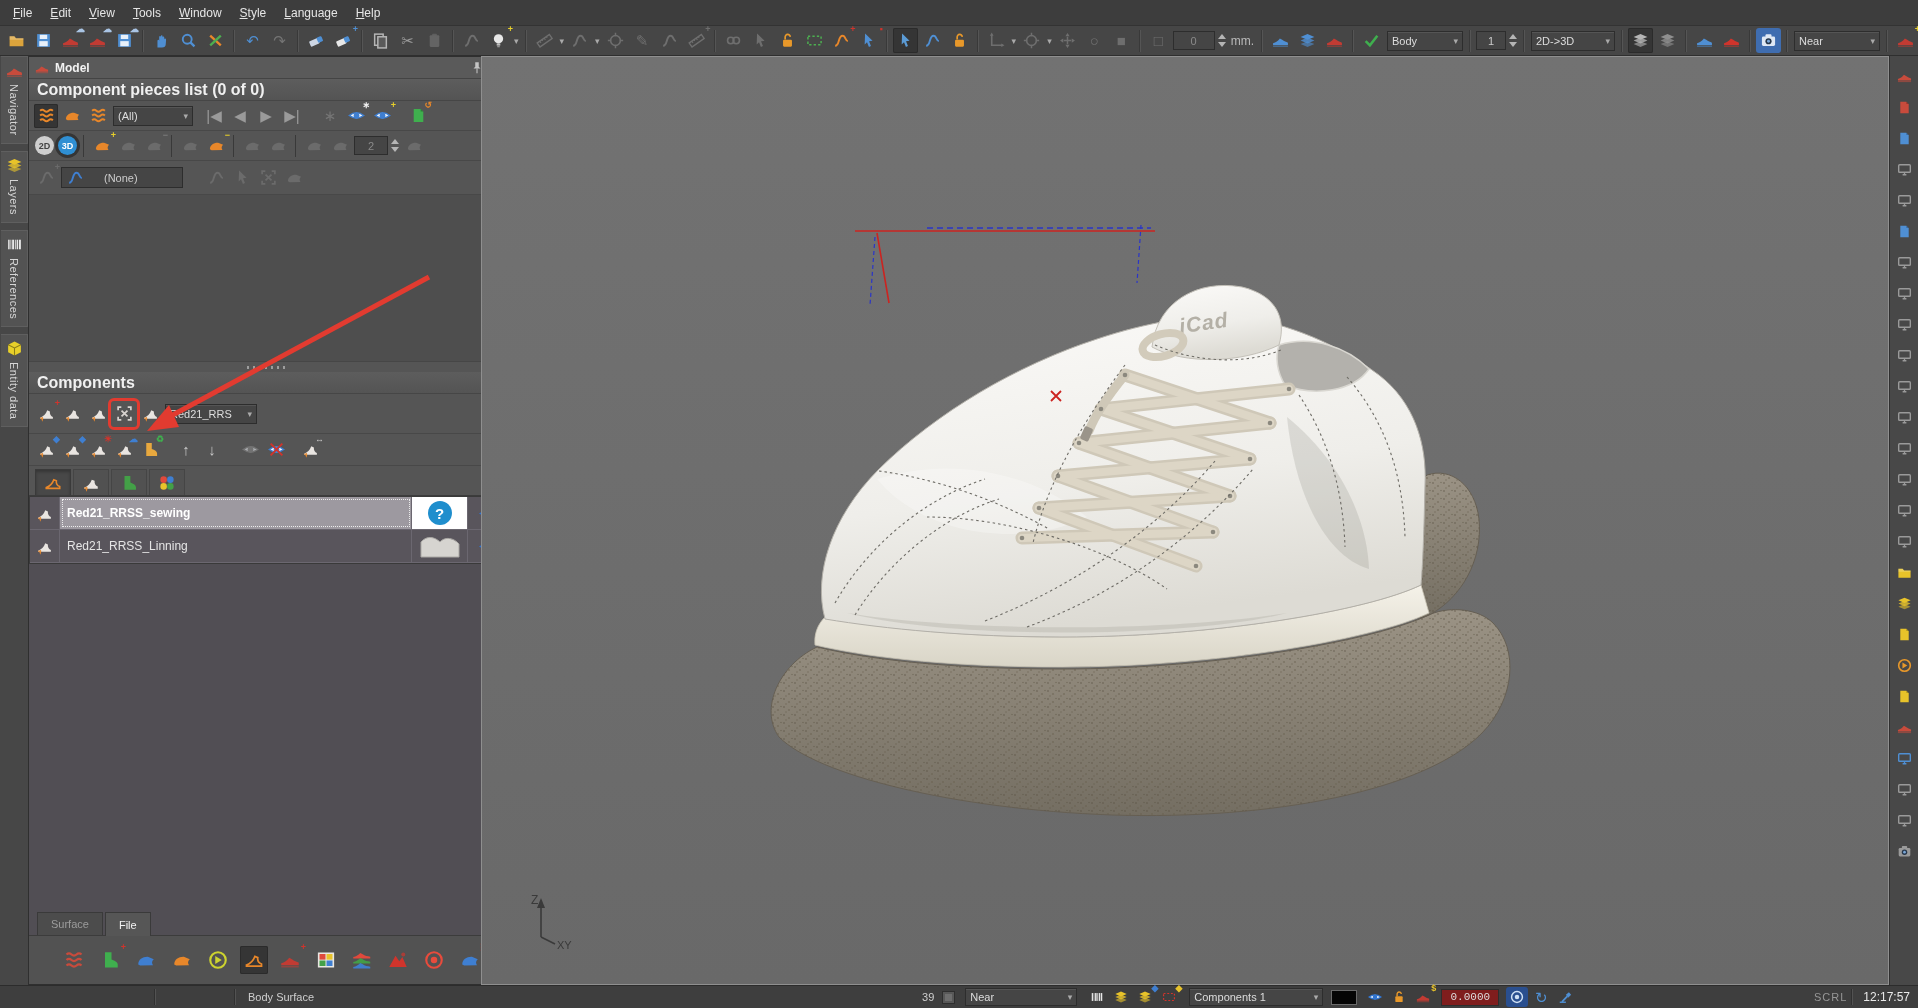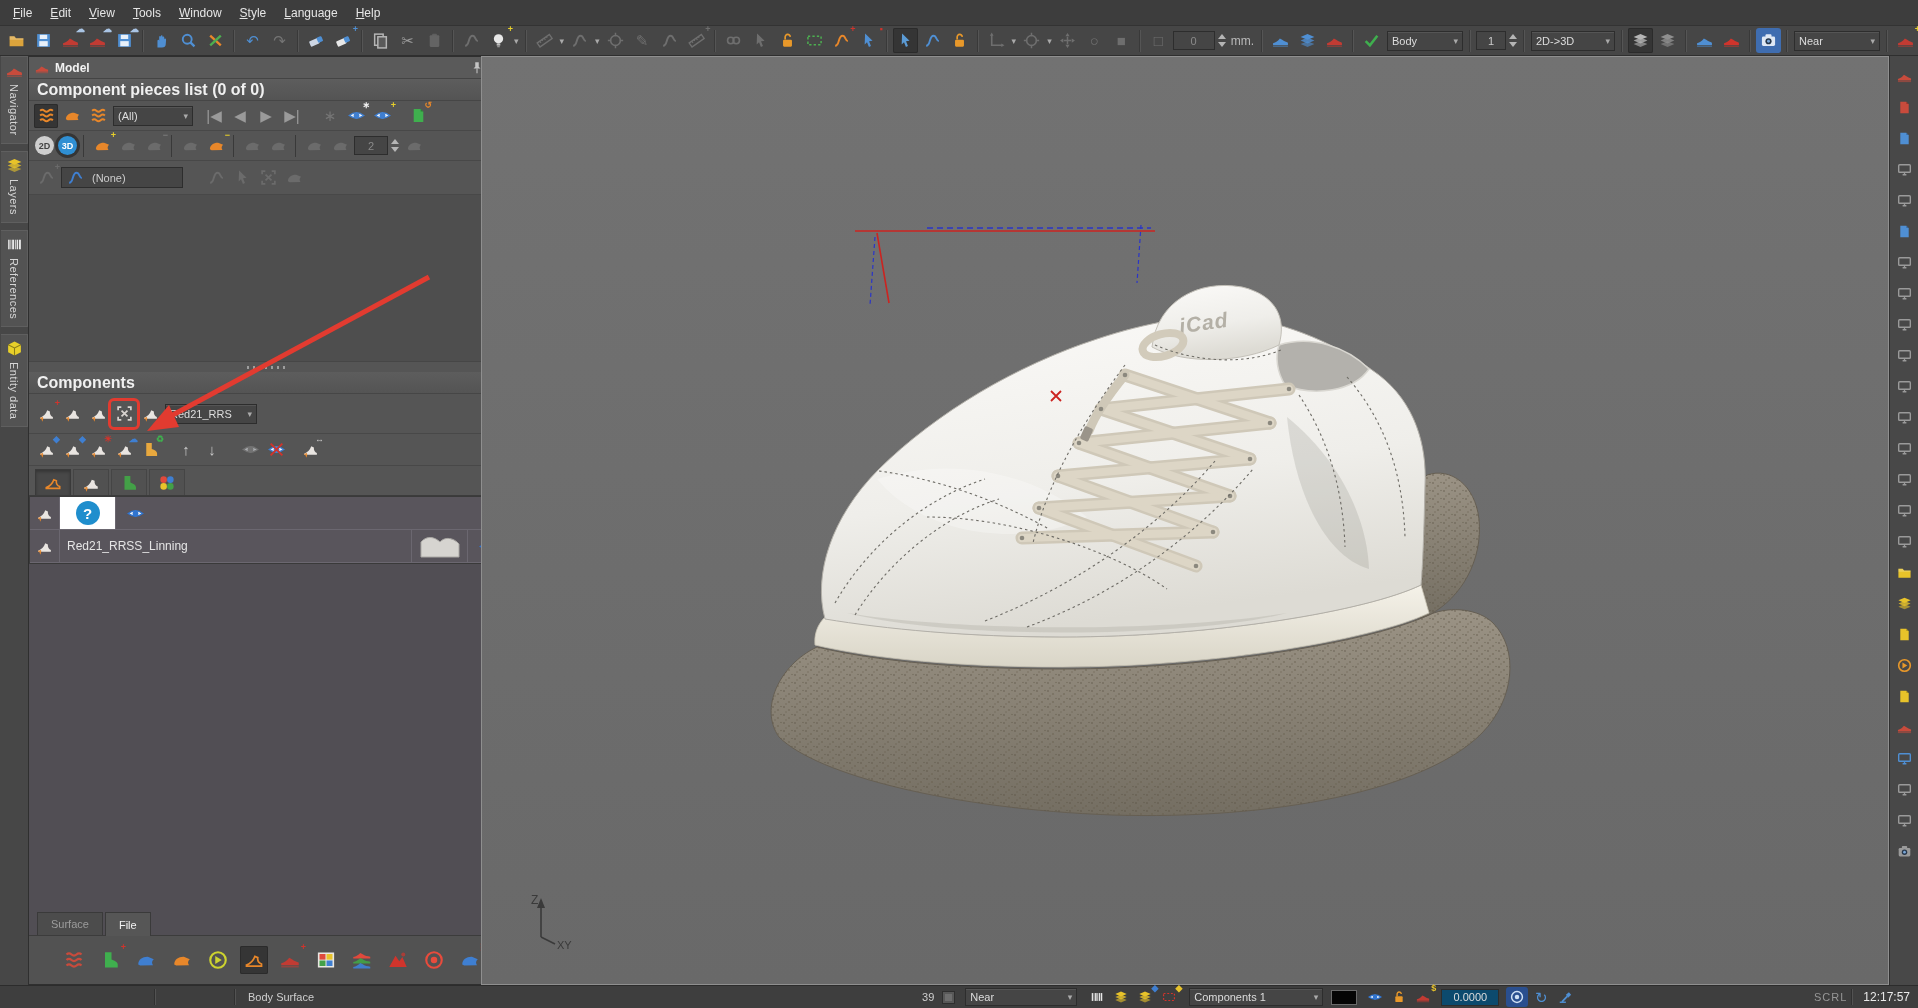--- a/index.html
+++ b/index.html
@@ -38,21 +38,21 @@
   .tb-lbl { color:#b9b9b9; font-size:12px; margin:0 3px; flex:0 0 auto; }
   .tb-caret { color:#aaa; font-size:9px; margin:0 2px; flex:0 0 auto; }
   .tb-spinner { display:flex; flex-direction:column; justify-content:center; gap:3px; margin:0 2px; flex:0 0 auto; }
   .tb-spinner i { width:0; height:0; border-left:4px solid transparent; border-right:4px solid transparent; display:block; }
   .tb-spinner i.up { border-bottom:5px solid #b5b5b5; }
   .tb-spinner i.dn { border-top:5px solid #b5b5b5; }
   .tb-badge { width:19px; height:19px; border-radius:50%; font-size:9px; font-weight:bold;
               display:flex; align-items:center; justify-content:center; margin:0 2px; flex:0 0 auto; }
   .tb-badge.pressed { box-shadow:0 0 0 3px #353535; }
   .tb-field { height:21px; background:#454545; border:1px solid #2d2d2d; display:flex; align-items:center;
-              gap:8px; padding:0 5px; color:#ccc; font-size:11px; margin:0 2px; flex:0 0 auto; }
+              gap:20px; padding:0 5px; color:#ccc; font-size:11px; margin:0 2px; flex:0 0 auto; }
   .hl-red { outline:3px solid #e23b30; outline-offset:1px; }
 
   
   #content { position:absolute; left:0; top:56px; width:1918px; height:929px; }
   #sidetabs { position:absolute; left:0; top:0; width:28px; height:929px; background:#474747; }
   .vtab { width:27px; margin:0 0 7px 1px; background:#535353; border:1px solid #5f5f5f; border-left:none;
           display:flex; flex-direction:column; align-items:center; padding:5px 0 7px 0; }
   .vtab svg { width:17px; height:17px; margin-bottom:5px; }
   .vtab span { writing-mode:vertical-rl; font-size:11px; color:#d6d6d6; letter-spacing:.5px; }
 
@@ -119,22 +119,22 @@
   
   #statusbar { position:absolute; left:0; bottom:0; width:1918px; height:23px; background:#3e3e3e;
                border-top:1px solid #2c2c2c; display:flex; align-items:center; font-size:11px; color:#cfcfcf; }
   .sb-sep { width:2px; height:16px; border-left:1px solid #303030; border-right:1px solid #525252; margin:0 4px; }
   .sb-gap8 { width:8px; } .sb-gap6 { width:6px; }
   .sb-check { width:13px; height:13px; background:#585858; border:1px solid #2e2e2e; display:flex;
               align-items:center; justify-content:center; }
   .sb-check i { width:7px; height:7px; background:#6e6e6e; display:block; }
   .combo.sb-combo { height:18px; }
   .sb-swatch { width:26px; height:15px; background:#050505; border:1px solid #6a6a6a; }
-  .sb-field { height:17px; width:58px; background:#0c4a6e; border:1px solid #2d2d2d; color:#ddd;
-              display:flex; align-items:center; justify-content:center; font-size:11px; }
+  .sb-field { height:17px; width:58px; background:#7f1d1d; border:1px solid #2d2d2d; color:#ddd;
+              display:flex; align-items:center; justify-content:center; font-size:11px;font-family:Liberation Mono, monospace; }
   .sb .tb-icon { width:20px; height:20px; margin:0 1px; }
   #scrl { margin-left:auto; color:#979797; letter-spacing:1px; }
   #clock { color:#eaeaea; font-size:12px; padding:0 8px 0 6px; }
 </style>
 </head>
 <body>
 
 <svg width="0" height="0" style="position:absolute" aria-hidden="true">
 <defs>
 <symbol id="sym-folder" viewBox="0 0 16 16">
@@ -956,20 +956,21 @@
           </svg>
         </div>
       </div>
     <div id="clist">
         <div class="crow sel">
           <div class="cicon">
             <svg class="ic" viewBox="0 0 16 16" style="color: rgb(207, 207, 207);">
               <use href="#sym-shoe2"></use>
             </svg>
           </div>
+          <div class="cname">Red21_RRSS_sewing</div>
           <div class="cthumb">
             <div class="qbadge">?</div>
           </div>
           <div class="ceye">
             <svg class="ic" viewBox="0 0 16 16" style="color: rgb(47, 116, 208);">
               <use href="#sym-eye"></use>
             </svg>
           </div>
         </div>
         <div class="crow">

